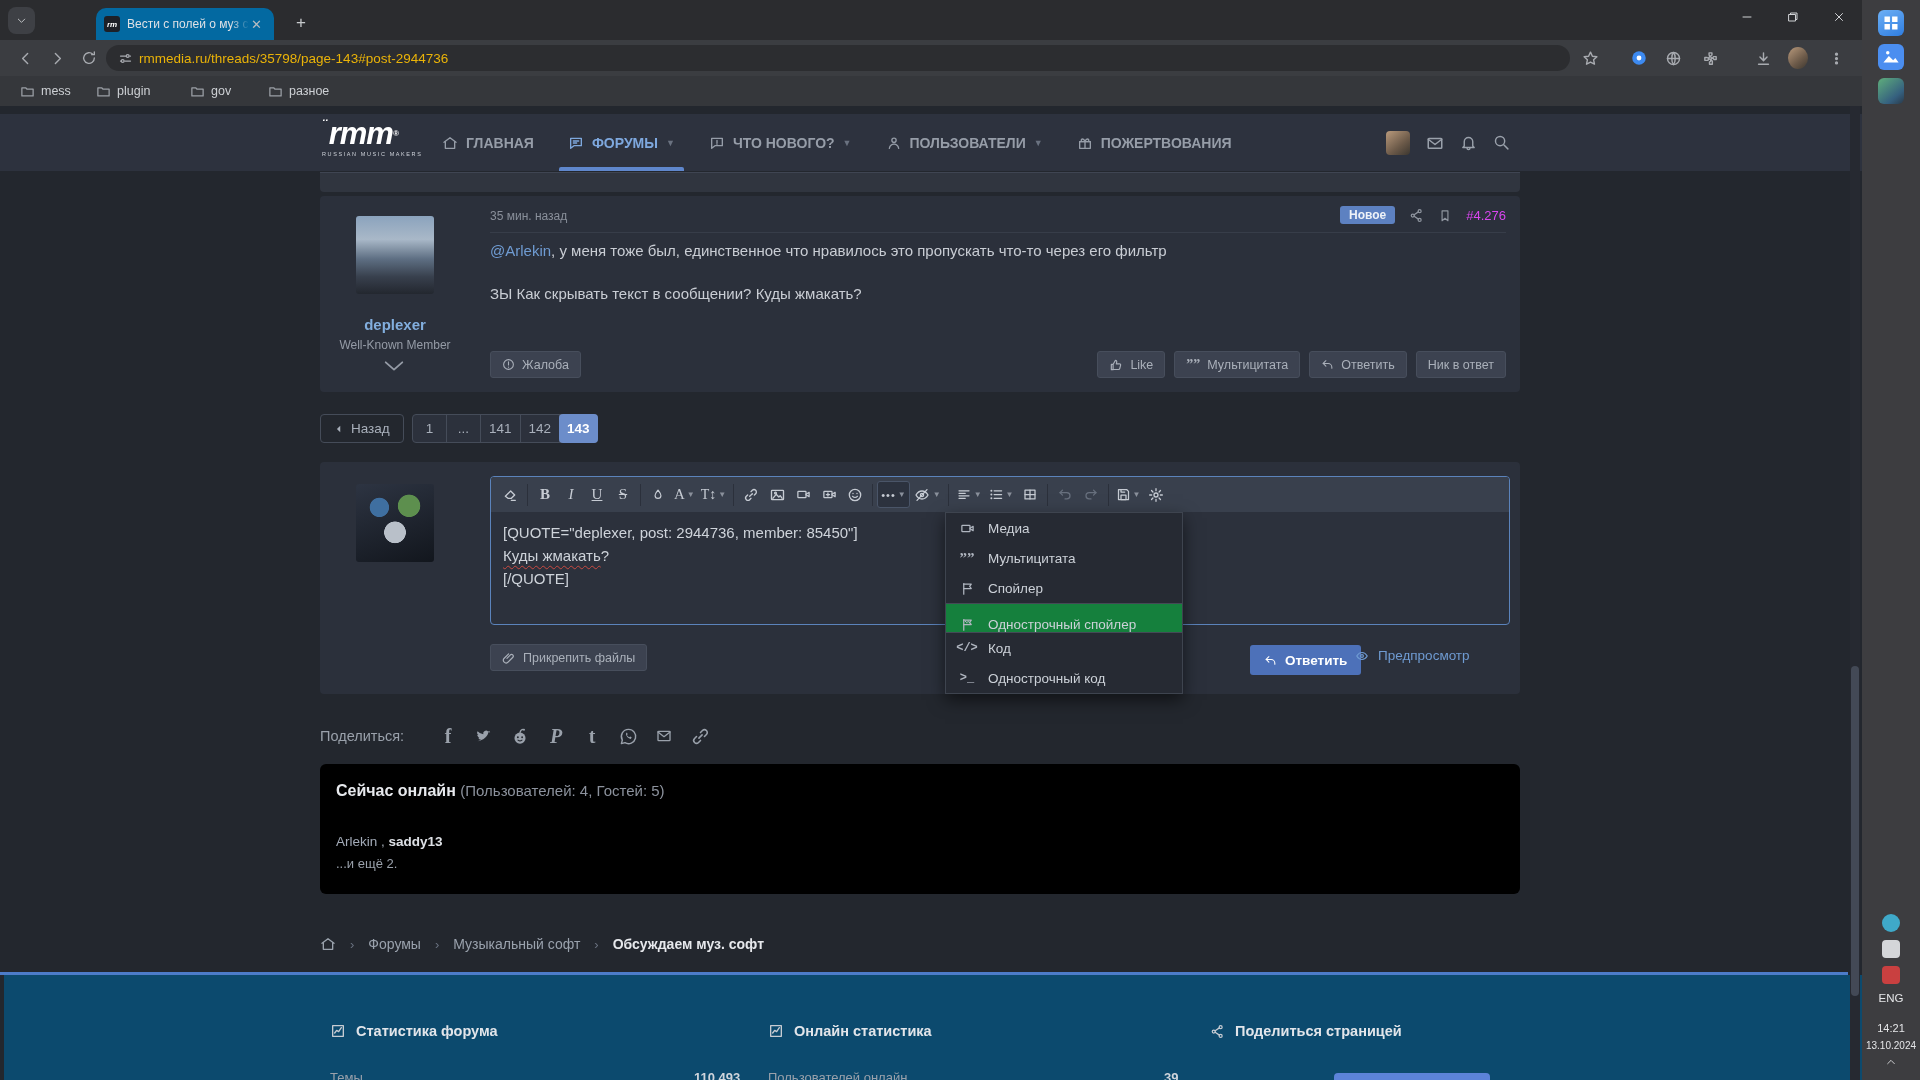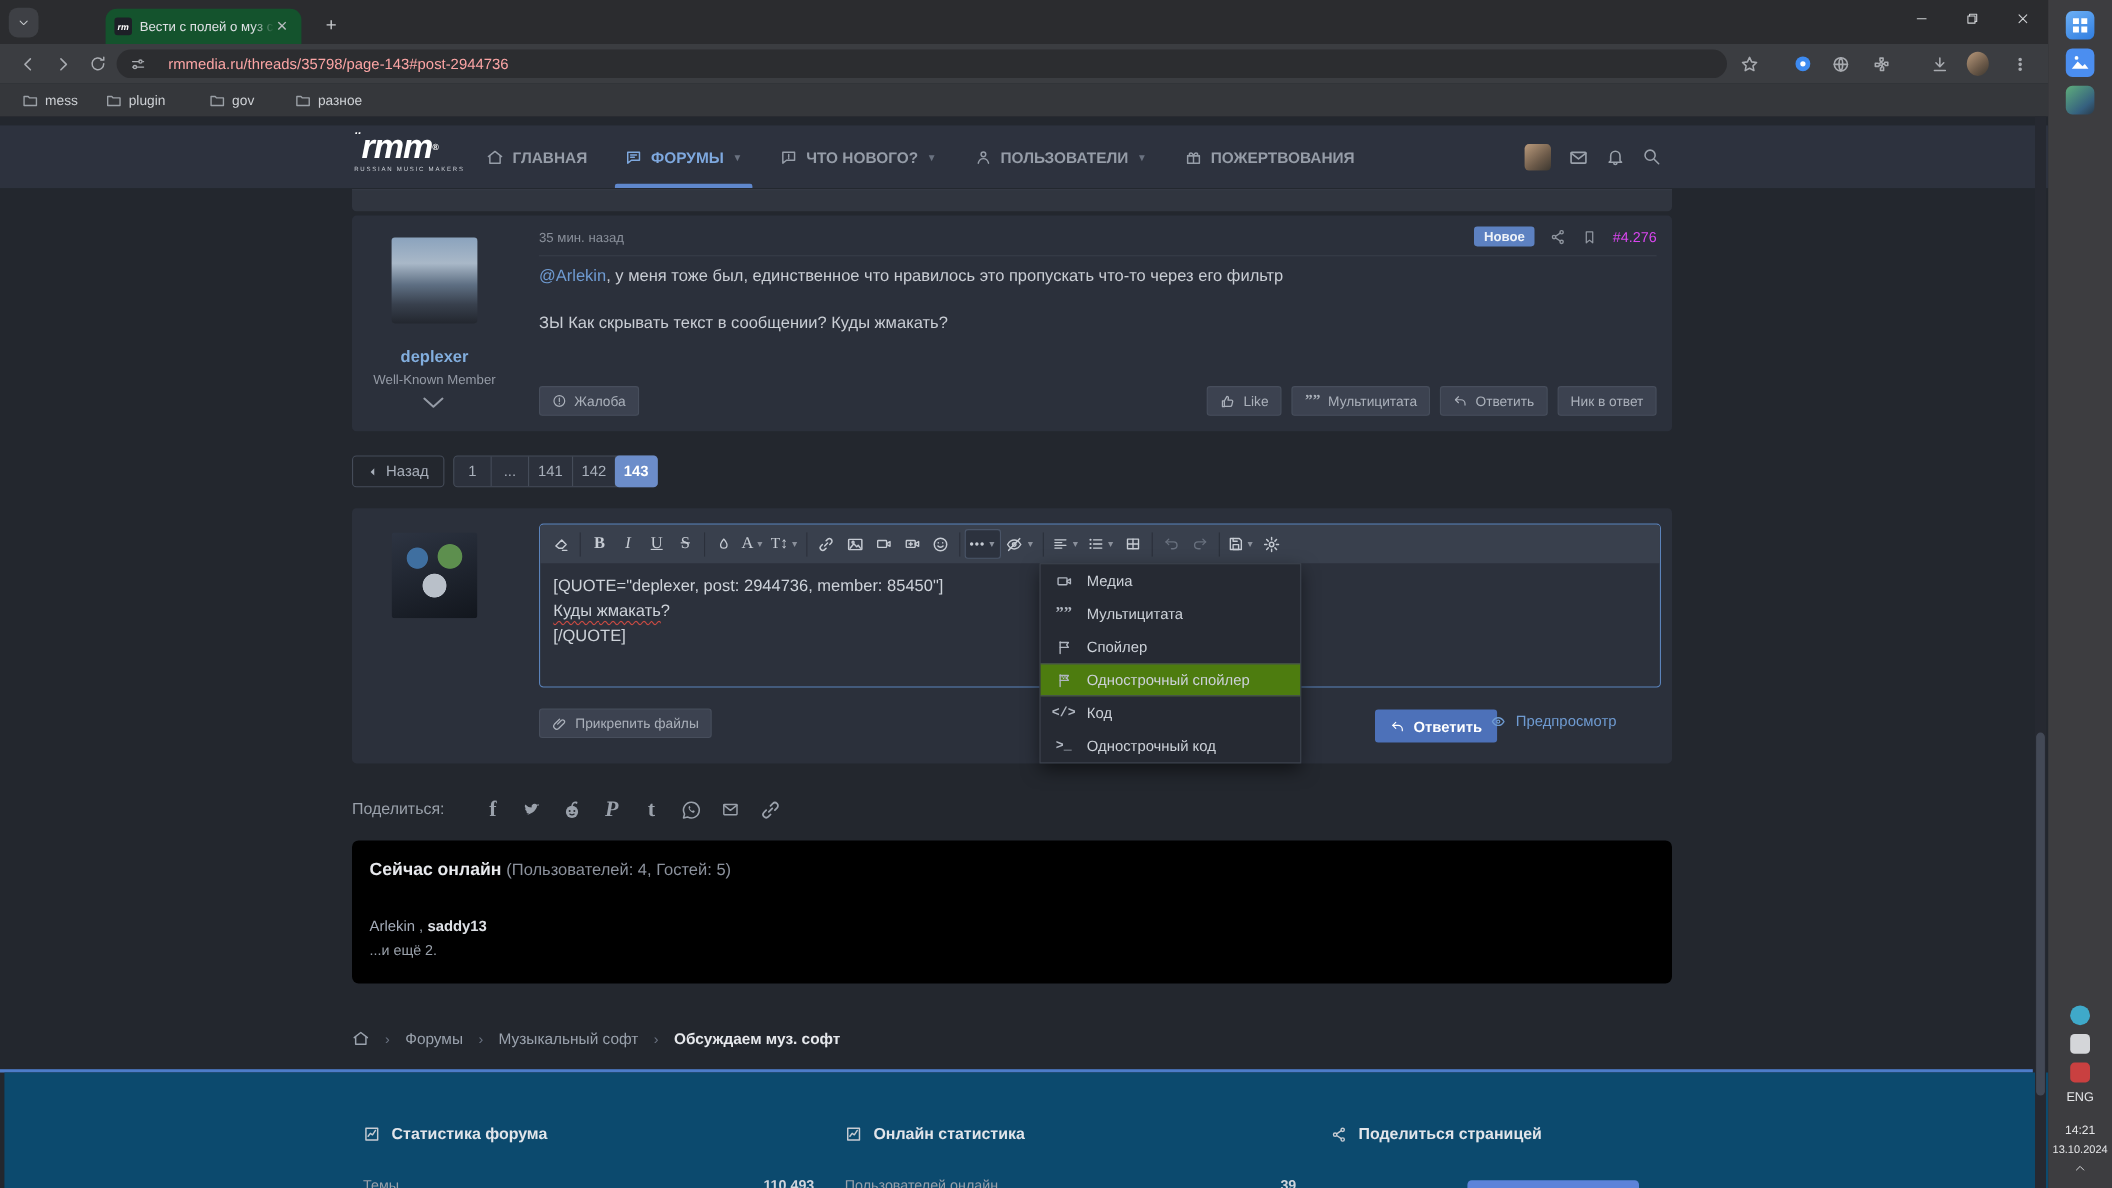--- a/index.html
+++ b/index.html
@@ -5,32 +5,32 @@
   * { margin:0; padding:0; box-sizing:border-box; }
   html,body { width:1920px; height:1080px; overflow:hidden; background:#000; }
   body { font-family:"Liberation Sans","DejaVu Sans",sans-serif; }
   #screen { position:relative; width:1920px; height:1080px; background:#23262d; }
   svg { stroke:currentColor; fill:none; stroke-width:2; stroke-linecap:round; stroke-linejoin:round; display:block; }
 
   
   #browser { position:absolute; left:0; top:0; width:1862px; height:1080px; background:#23262d; }
   .tabstrip { position:absolute; left:0; top:0; width:1862px; height:40px; background:#2b2c2f; }
   .tabsearch { position:absolute; left:8px; top:7px; width:27px; height:27px; border-radius:8px; background:#3e4045; color:#c7cacd; display:flex; align-items:center; justify-content:center; }
-  .tab { position:absolute; left:96px; top:8px; width:178px; height:32px; background:#14532d; border-radius:10px 10px 0 0; display:flex; align-items:center; padding:0 8px; color:#dfe1e5; }
+  .tab { position:absolute; left:96px; top:8px; width:178px; height:32px; background:#0369a1; border-radius:10px 10px 0 0; display:flex; align-items:center; padding:0 8px; color:#dfe1e5; }
   .tab .fav { width:16px; height:16px; border-radius:3px; background:#1d2027; color:#fff; font-size:8px; font-style:italic; font-weight:bold; display:flex; align-items:center; justify-content:center; margin-right:7px; flex:none; }
   .tab .ttl { font-size:12px; white-space:nowrap; overflow:hidden; width:122px; -webkit-mask-image:linear-gradient(90deg,#000 85%,transparent); mask-image:linear-gradient(90deg,#000 85%,transparent); }
   .tab .cls { font-size:13px; color:#b9bcc0; margin-left:2px; }
   .newtab { position:absolute; left:288px; top:10px; width:26px; height:26px; color:#c7cacd; font-size:17px; display:flex; align-items:center; justify-content:center; }
   .wincontrols { position:absolute; right:0; top:0; height:34px; display:flex; color:#d0d2d5; }
   .wcbtn { width:46px; height:34px; display:flex; align-items:center; justify-content:center; }
 
   .toolbar { position:absolute; left:0; top:40px; width:1862px; height:36px; background:#3b3d41; }
   .navbtn { position:absolute; top:7px; width:22px; height:22px; color:#a8abb0; display:flex; align-items:center; justify-content:center; }
   .urlpill { position:absolute; left:106px; top:5px; width:1464px; height:26px; border-radius:13px; background:#2c2d30; display:flex; align-items:center; padding:0 12px; }
-  .urltext { font-size:13.5px; color:#fca5a5; margin-left:20px; white-space:nowrap; }
+  .urltext { font-size:13.5px; color:#eab308; margin-left:6px; white-space:nowrap; }
   .extbtn { position:absolute; top:8px; width:20px; height:20px; color:#a8abb0; display:flex; align-items:center; justify-content:center; }
 
   .bookmarks { position:absolute; left:0; top:76px; width:1862px; height:30px; background:#35373b; }
   .bmk { position:absolute; top:5px; height:20px; display:flex; align-items:center; gap:6px; color:#cdd0d4; font-size:12.5px; }
   .bmk .fold { color:#9ba0a6; }
 
   
   .viewport { position:absolute; left:0; top:106px; width:1862px; height:974px; background:#23272e; overflow:hidden; }
 
   .navband { position:absolute; left:0; top:8px; width:1862px; height:57px; background:#2d323e; }
@@ -93,21 +93,21 @@
   .etext { position:absolute; left:0; top:35px; right:0; bottom:0; padding:9px 12px; font-size:15px; color:#ced3da; line-height:23px; }
   .wavy { text-decoration:underline; text-decoration-style:wavy; text-decoration-color:#c94a42; text-decoration-thickness:1px; text-underline-offset:4px; }
   .attach { position:absolute; left:170px; top:182px; }
   .ereply { position:absolute; left:930px; top:183px; height:30px; display:inline-flex; align-items:center; gap:8px; padding:0 14px; background:#4d71b9; border-radius:3px; color:#fff; font-size:13.5px; font-weight:600; }
   .epreview { position:absolute; left:1034px; top:186px; display:inline-flex; align-items:center; gap:8px; color:#6f9bd2; font-size:13.5px; }
 
   
   .menu { position:absolute; left:945px; top:406px; width:238px; height:182px; background:#262a33; border:1px solid #3e444f; box-shadow:0 6px 16px rgba(0,0,0,.55); z-index:20; }
   .mi { height:30px; display:flex; align-items:center; color:#ccd1d8; font-size:13.5px; }
   .mi .mic { width:42px; display:flex; justify-content:center; color:#b0b6c0; }
-  .mi.hl { background:#4d7c0f; border-top:1px solid #444a56; border-bottom:1px solid #444a56; }
+  .mi.hl { background:#15803d; border-top:1px solid #444a56; border-bottom:1px solid #444a56;align-items:flex-end; }
   .mono { font-family:"Liberation Mono","DejaVu Sans Mono",monospace; font-size:12px; font-weight:bold; }
 
   
   .sharerow { position:absolute; left:320px; top:616px; height:28px; display:flex; align-items:center; color:#9aa1ab; }
   .sharelabel { font-size:14.5px; margin-right:26px; }
   .si { width:36px; display:flex; justify-content:center; color:#9aa1ab; }
   .si .glyph { font-size:20px; font-weight:bold; font-family:"Liberation Serif",serif; line-height:20px; }
 
   .online { position:absolute; left:320px; top:658px; width:1200px; height:130px; background:#000000; border-radius:6px; }
   .ontitle { position:absolute; left:16px; top:18px; font-size:16px; }

